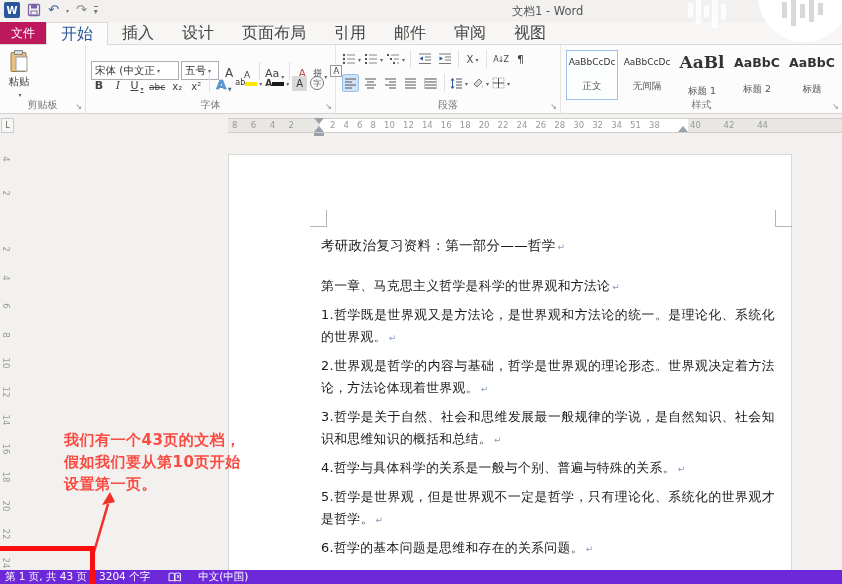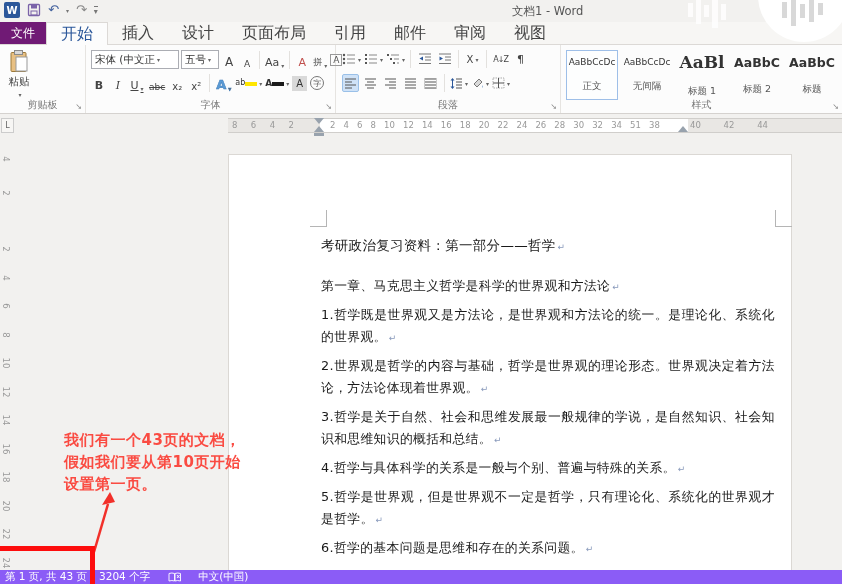--- a/index.html
+++ b/index.html
@@ -15,42 +15,42 @@
   .qat-ic{font-size:13px;line-height:16px;color:#44629e}
   .qat-ic.redo{color:#8a8a8a}
   .qat-caret{font-size:6px;color:#777}
   .qat-custom{font-size:8px;color:#777;border-top:1px solid #777;line-height:7px;padding-top:1px}
   .wtitle{position:absolute;left:512px;top:4px;font-size:11.5px;color:#555}
   .watermark{position:absolute;right:0;top:0;z-index:50;pointer-events:none}
 
   
   .tabrow{position:absolute;top:22px;left:0;right:0;height:23px;background:#f7f6f4;display:flex;align-items:stretch;
           border-bottom:1px solid #dcd9d6}
-  .file-tab{width:46px;background:#701a75;color:#fff;font-size:12px;display:flex;align-items:center;justify-content:center}
+  .file-tab{width:46px;background:#be185d;color:#fff;font-size:12px;display:flex;align-items:center;justify-content:center}
   .rtab{padding:0 14px;font-size:16px;color:#444;display:flex;align-items:center}
   .rtab.active{background:#fcfcfc;color:#2b579a;border:1px solid #dcd9d6;border-bottom:none;margin-bottom:-1px}
 
   
   .ribbon{position:absolute;top:45px;left:0;right:0;height:69px;background:#fcfcfc;border-bottom:1px solid #d5d2cf}
   .group{position:absolute;top:0;height:68px;border-right:1px solid #e6e4e1}
   .group-label{position:absolute;bottom:1px;left:0;right:0;text-align:center;font-size:10px;color:#777}
   .launcher{position:absolute;right:3px;bottom:2px;font-size:8px;color:#888;line-height:8px}
   .dd::after{content:"▾";font-size:6px;color:#666;margin-left:2px;vertical-align:middle}
   .sep{width:1px;height:18px;background:#e3e1de;margin:0 2px}
 
   
   .g-clip{left:0;width:86px}
   .paste{position:absolute;left:4px;top:4px;width:30px;height:50px;display:flex;flex-direction:column;
          align-items:center;justify-content:center;gap:2px;font-size:10.5px;color:#444}
   .clip-col{position:absolute;left:36px;top:4px;display:flex;flex-direction:column;gap:1px}
   .srow{display:flex;align-items:center;gap:3px;font-size:10.5px;color:#555;height:16px}
 
   
   .g-font{left:86px;width:250px}
-  .frow1{position:absolute;left:5px;top:5px;display:flex;align-items:center;gap:2px}
+  .frow1{position:absolute;left:5px;top:16px;display:flex;align-items:center;gap:2px}
   .frow2{position:absolute;left:5px;top:29px;display:flex;align-items:center;gap:3px}
   .combo{border:1px solid #abadb3;background:#fff;height:19px;display:flex;align-items:center;
          padding:0 3px;font-size:10.5px;color:#333;white-space:nowrap;overflow:hidden}
   .combo.name{width:88px}
   .combo.size{width:38px}
   .tbtn{min-width:16px;height:18px;display:flex;align-items:flex-end;justify-content:center;
         font-size:11px;color:#444;padding:0 1px}
   .bold{font-weight:bold}.ital{font-style:italic;font-family:"DejaVu Serif",serif}
   .uline{text-decoration:underline}.strike{text-decoration:line-through;font-size:9px}
   .effectsA{color:#5b9bd5;font-weight:bold;font-size:13px;-webkit-text-stroke:0.5px #3d7ab8}
@@ -120,21 +120,21 @@
   .para{font-size:12.8px;line-height:22px;margin-bottom:6px;letter-spacing:.35px;text-align:justify}
   .para::after,.doc-title::after{content:"↵";font-size:9px;color:#8899bb;margin-left:2px;letter-spacing:0}
 
   
   .annot{position:absolute;left:64px;top:429px;width:200px;color:#fa4b42;font-size:15px;line-height:22px;
          font-weight:bold;z-index:30;letter-spacing:.5px}
   .arrow-svg{position:absolute;left:85px;top:490px;z-index:30}
   .redbox{position:absolute;left:-6px;top:546px;width:101px;height:70px;border:5px solid #fd0d0d;z-index:40}
 
   
-  .statusbar{position:absolute;left:0;right:0;bottom:0;height:14px;background:#8b5cf6;color:#fff;
+  .statusbar{position:absolute;left:0;right:0;bottom:0;height:14px;background:#6d28d9;color:#fff;
              display:flex;align-items:center;font-size:10.5px;z-index:20}
   .sb-page{margin-left:5px;white-space:nowrap}
   .sb-words{margin-left:12px;white-space:nowrap}
   .sb-proof{margin-left:18px;display:flex;align-items:center}
   .sb-lang{margin-left:16px;white-space:nowrap}
 
   svg{display:block}
 </style>
 </head>
 <body>

